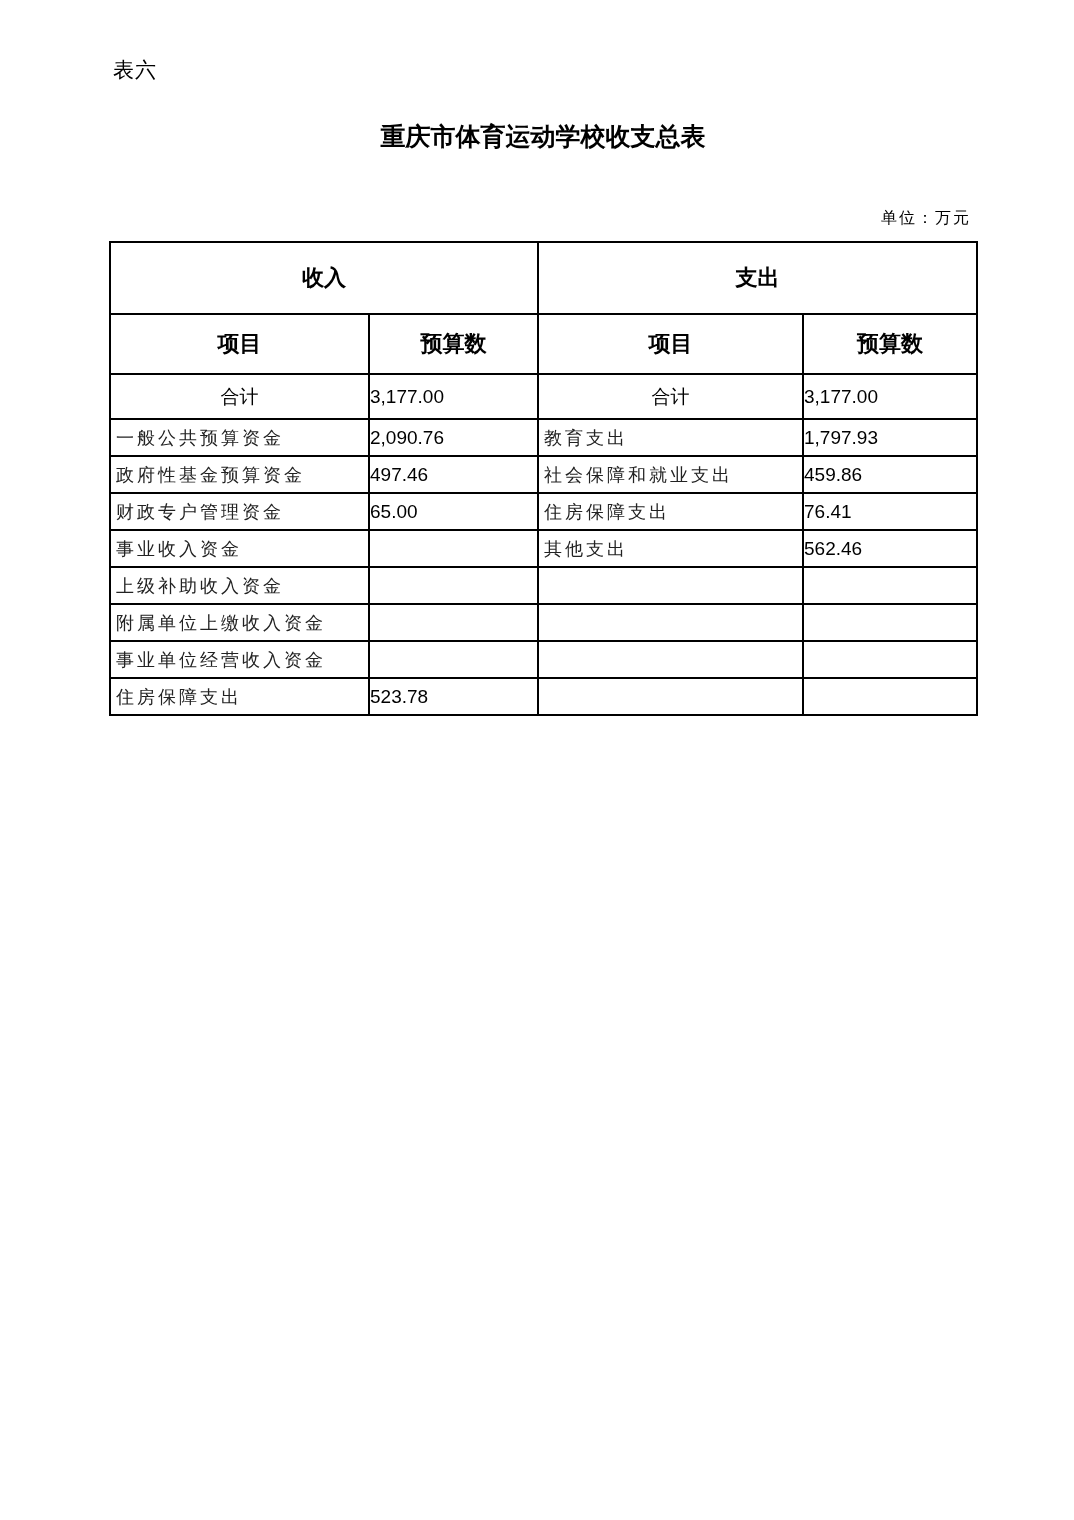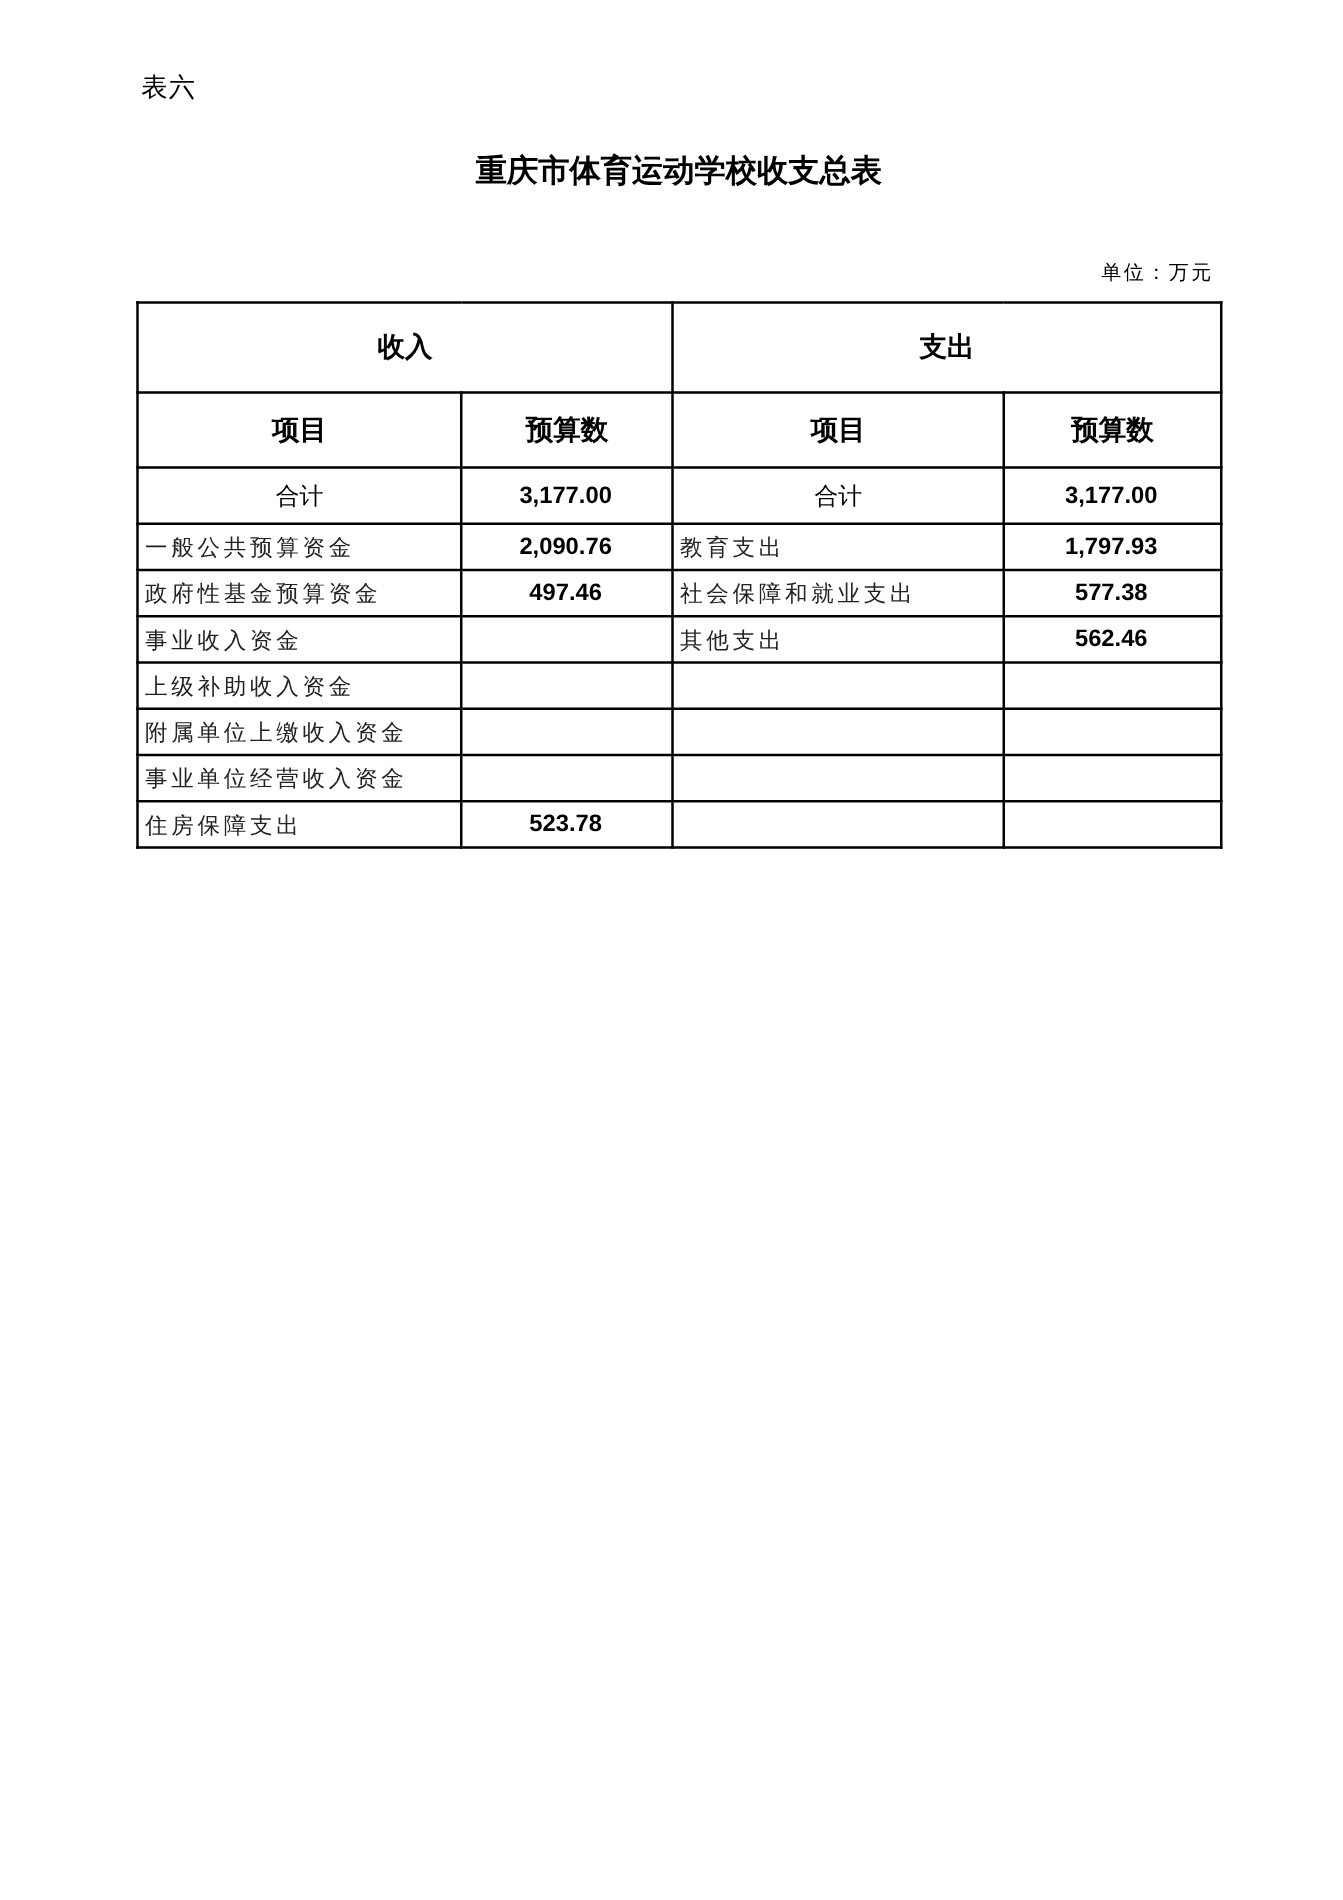--- a/index.html
+++ b/index.html
@@ -78,23 +78,22 @@
     .item {
       font-size: 18px;
       letter-spacing: 3px;
       padding-left: 5px !important;
       text-align: left;
       color: #222;
     }
     .num {
       font-family: "Liberation Sans", "DejaVu Sans", sans-serif;
       font-size: 19px;
-      text-align: center;
+      text-align: left;
       padding-right: 2px !important;
-      font-weight: bold;
     }
   </style>
 </head>
 <body>
 
 <div class="table-label">表六</div>
 <div class="doc-title">重庆市体育运动学校收支总表</div>
 <div class="unit-label">单位：万元</div>
 
 <table class="summary">
@@ -124,21 +123,27 @@
   <tr class="data">
     <td class="item">一般公共预算资金</td>
     <td class="num">2,090.76</td>
     <td class="item">教育支出</td>
     <td class="num">1,797.93</td>
   </tr>
   <tr class="data">
     <td class="item">政府性基金预算资金</td>
     <td class="num">497.46</td>
     <td class="item">社会保障和就业支出</td>
-    <td class="num">577.38</td>
+    <td class="num">459.86</td>
+  </tr>
+  <tr class="data">
+    <td class="item">财政专户管理资金</td>
+    <td class="num">65.00</td>
+    <td class="item">住房保障支出</td>
+    <td class="num">76.41</td>
   </tr>
   <tr class="data">
     <td class="item">事业收入资金</td>
     <td class="num"></td>
     <td class="item">其他支出</td>
     <td class="num">562.46</td>
   </tr>
   <tr class="data">
     <td class="item">上级补助收入资金</td>
     <td class="num"></td>

